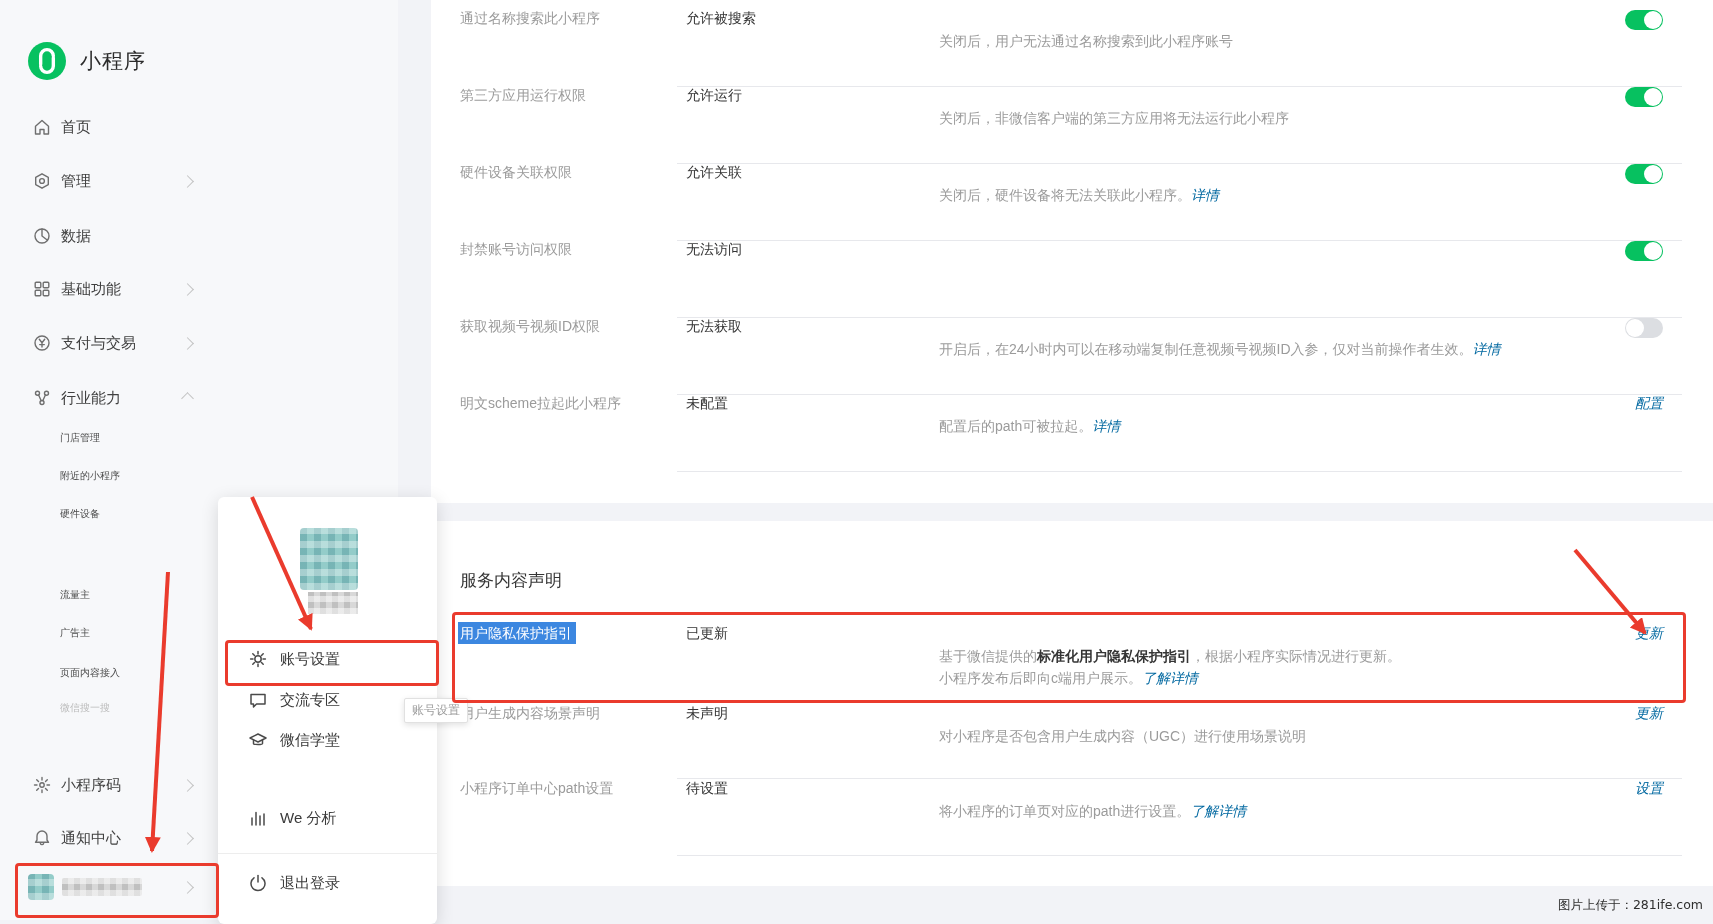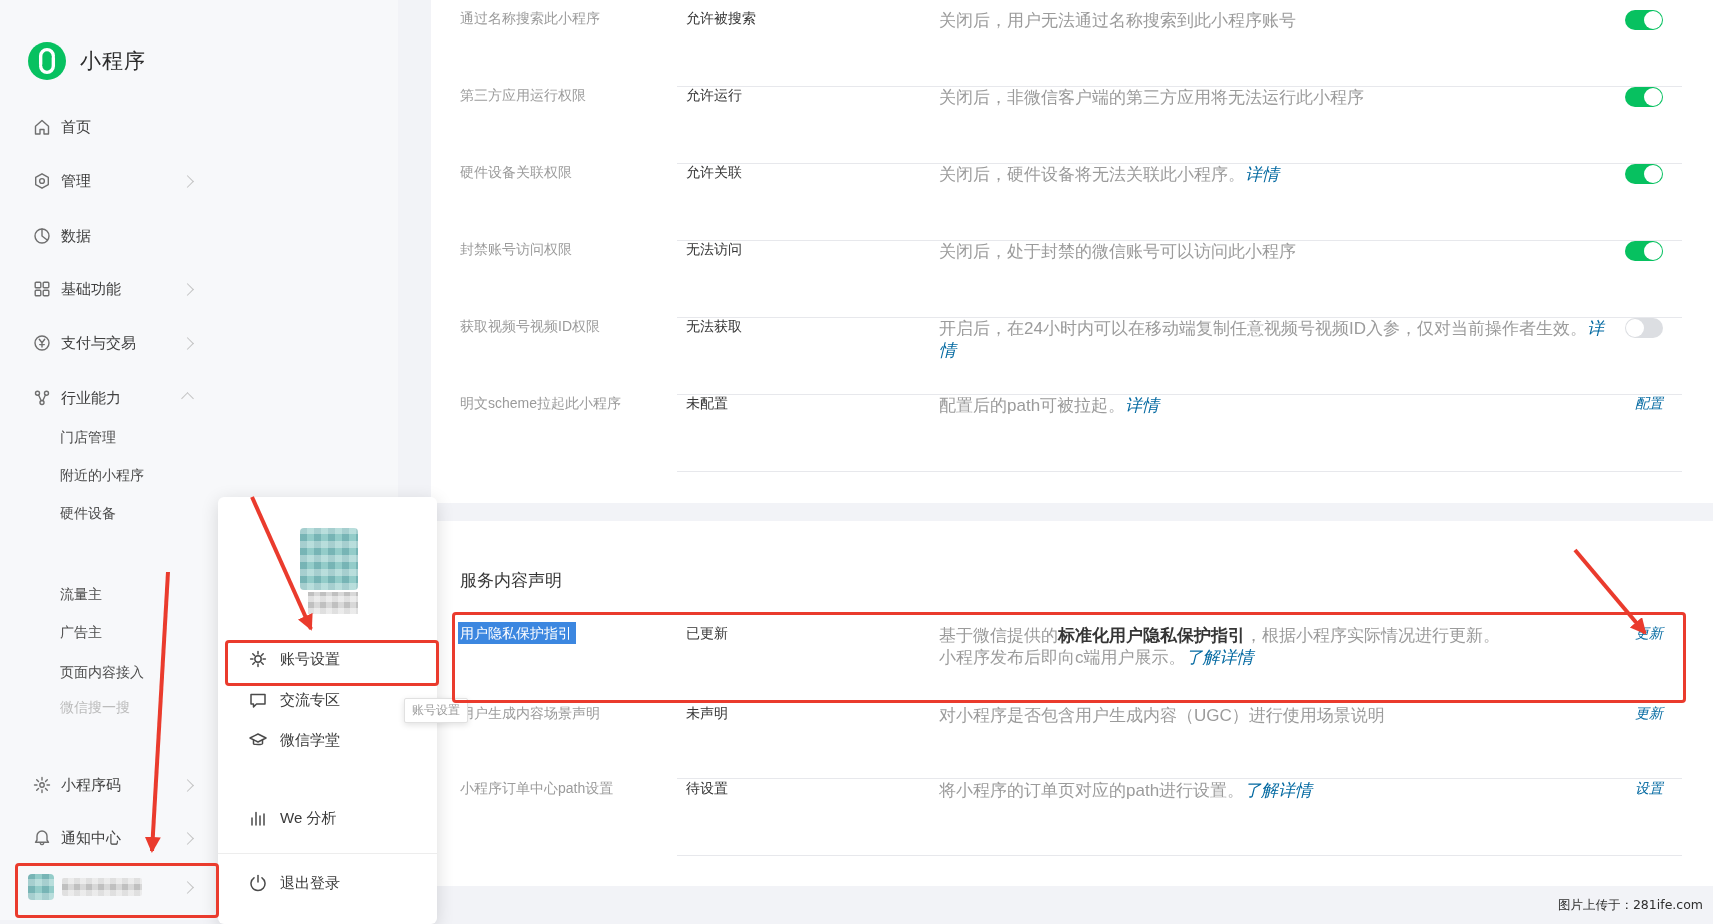--- a/index.html
+++ b/index.html
@@ -6,21 +6,21 @@
   body{width:1713px;height:924px;position:relative;overflow:hidden;
        font-family:"Liberation Sans","DejaVu Sans",sans-serif;
        background:#f2f3f7;color:#353535;}
   
   .sidebar{position:absolute;left:0;top:0;width:398px;height:920px;background:#f7f8fa;}
   .logo{position:absolute;left:28px;top:42px;display:flex;align-items:center;}
   .logo-text{font-size:21px;color:#2b2b2b;margin-left:14px;letter-spacing:1px;}
   .sb-item{position:absolute;left:0;width:100%;height:40px;display:flex;align-items:center;cursor:pointer;}
   .sb-item .ic{width:18px;height:18px;margin-left:33px;flex:0 0 18px;}
   .sb-item .lbl{margin-left:10px;font-size:15px;color:#404040;font-family:Liberation Serif, serif;}
-  .sb-sub .lbl{margin-left:60px;font-size:14px;color:#4c4c4c;}
+  .sb-sub .lbl{margin-left:60px;font-size:10px;color:#4c4c4c;}
   .sb-sub.muted .lbl{color:#bcbcbc;}
   .chev{position:absolute;left:183px;width:8px;height:8px;
         border-top:1.5px solid #c3c3c3;border-right:1.5px solid #c3c3c3;}
   .chev.r{transform:rotate(45deg);}
   .chev.u{transform:rotate(-45deg);}
   svg.stroke{fill:none;stroke:#6f6f6f;stroke-width:1.4;stroke-linecap:round;stroke-linejoin:round;}
   .mosaic{image-rendering:pixelated;}
   .mosaic.teal{background-color:#93ccc9;
     background-image:repeating-linear-gradient(0deg,rgba(255,255,255,.35) 0 7px,transparent 7px 14px),
                      repeating-linear-gradient(90deg,rgba(47,120,130,.28) 0 7px,transparent 7px 14px);}
@@ -29,21 +29,21 @@
                      repeating-linear-gradient(90deg,rgba(120,120,120,.25) 0 6px,transparent 6px 12px);}
   .sb-avatar{width:26px;height:26px;border-radius:4px;margin-left:28px;flex:0 0 26px;}
   .sb-nameblur{width:80px;height:18px;margin-left:8px;border-radius:2px;}
   
   .panel{position:absolute;left:431px;right:0;background:#fff;}
   .panel1{top:0;height:503px;}
   .panel2{top:521px;height:365px;}
   .row{position:absolute;left:0;right:0;height:76px;display:flex;}
   .col-label{width:226px;padding-left:29px;font-size:14px;color:#9b9b9b;flex:0 0 226px;}
   .col-value{width:253px;font-size:14px;color:#353535;flex:0 0 253px;}
-  .col-desc{flex:1;font-size:17px;color:#9b9b9b;line-height:22px;padding-right:102px;}
+  .col-desc{flex:1;font-size:14px;color:#9b9b9b;line-height:22px;padding-right:102px;margin-top:20px;}
   .col-desc b{color:#353535;font-weight:700;}
   a.dlink,a.action{color:#0369a1;text-decoration:none;cursor:pointer;font-style:italic;}
   .col-action{position:absolute;right:50px;font-size:14px;}
   .divider{position:absolute;left:246px;right:31px;height:1px;background:#e7e8ec;}
   .sec-title{position:absolute;left:29px;top:48px;font-size:17px;color:#353535;}
   .sel{background:#3c87e0;color:#fff;padding:3px 4px 3px 2px;margin-left:-2px;}
   
   .toggle{position:absolute;right:50px;width:38px;height:20px;border-radius:10px;cursor:pointer;}
   .toggle .knob{position:absolute;top:1px;width:18px;height:18px;border-radius:50%;background:#fff;}
   .toggle.on{background:#07c160;}
@@ -203,21 +203,20 @@
     <span class="col-desc"><span>关闭后，硬件设备将无法关联此小程序。</span><a class="dlink">详情</a></span>
     <span class="toggle on">
         <span class="knob"></span>
       </span>
   </div>
   <div class="divider" style="top:240px"></div>
 
   <div class="row" style="top:241px">
     <span class="col-label">封禁账号访问权限</span>
     <span class="col-value">无法访问</span>
-    <span class="col-desc"><span>关闭后，处于封禁的微信账号可以访问此小程序</span></span>
     <span class="toggle on">
         <span class="knob"></span>
       </span>
   </div>
   <div class="divider" style="top:317px"></div>
 
   <div class="row" style="top:318px">
     <span class="col-label">获取视频号视频ID权限</span>
     <span class="col-value">无法获取</span>
     <span class="col-desc"><span>开启后，在24小时内可以在移动端复制任意视频号视频ID入参，仅对当前操作者生效。</span><a class="dlink">详情</a></span>

